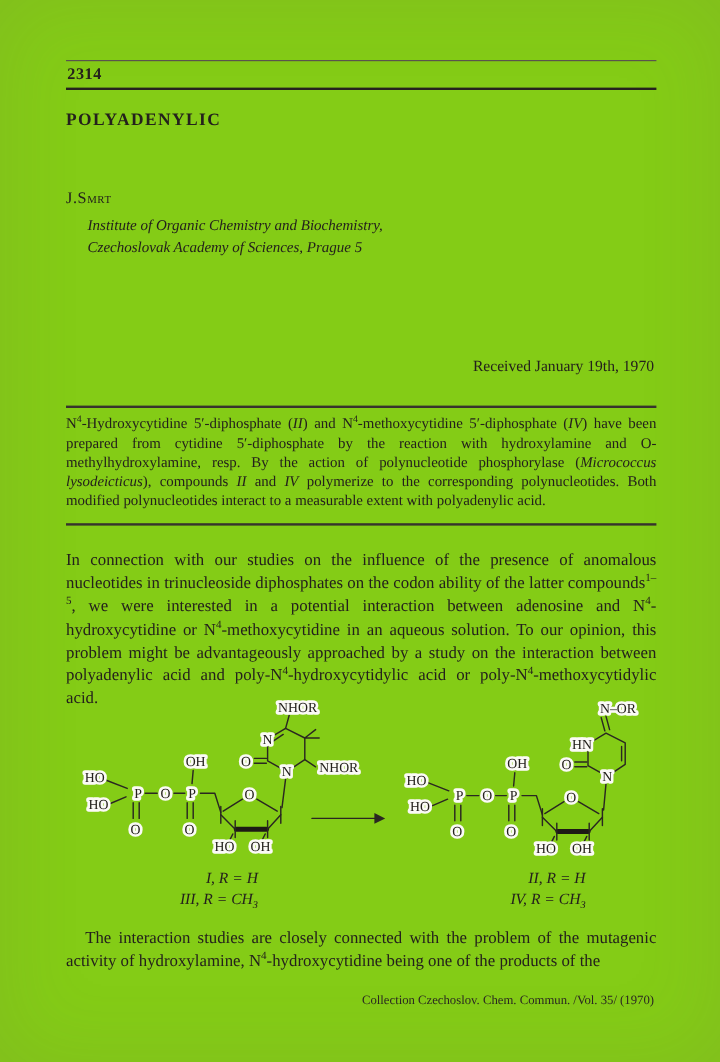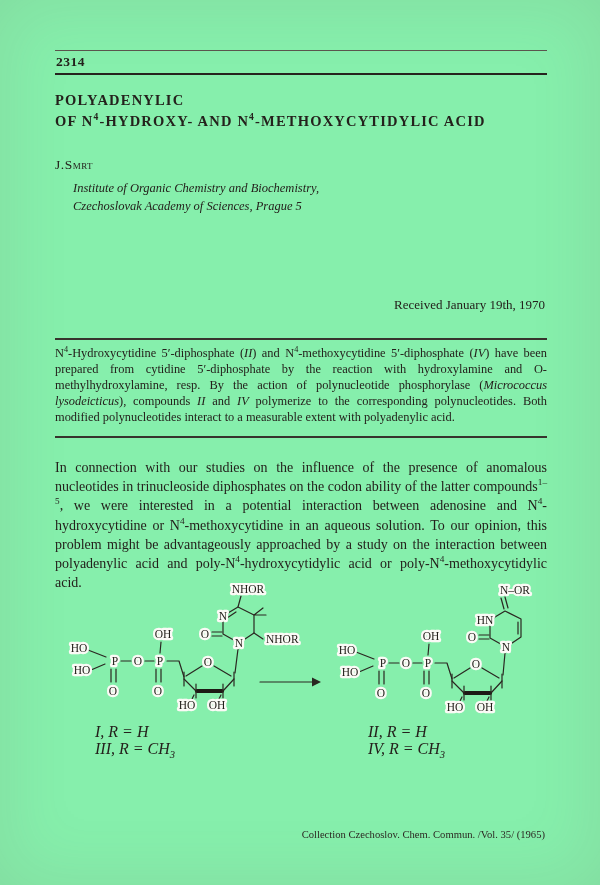--- a/index.html
+++ b/index.html
@@ -1,35 +1,35 @@
 <!DOCTYPE html>
 <html><head>
 <meta charset="utf-8">
 <style>
   html,body{margin:0;padding:0;background:#e9e7e2;}
   .page{
     position:relative;width:600px;height:885px;margin:0 auto;
-    background:#86efac;color:#24211c;
+    background:#84cc16;color:#24211c;
     font-family:"Liberation Serif","DejaVu Serif",serif;
     box-shadow:inset 0 0 70px rgba(110,100,85,0.14);
     overflow:hidden;
   }
   .abs{position:absolute;}
   .rule{background:#37332d;height:1px;}
   .rule.thick{height:2px;background:#26231e;}
   .rule.thin{height:1px;background:#5a554d;}
   .pagenum{font-weight:bold;font-size:13.5px;letter-spacing:0.5px;}
   .title{font-weight:bold;font-size:14.5px;letter-spacing:1.2px;line-height:21px;}
   .author{font-size:13.5px;font-variant:small-caps;letter-spacing:0.5px;}
   .affil{font-style:italic;font-size:12.5px;line-height:17.5px;}
   .received{font-size:13px;text-align:right;}
   .abstract{font-size:12.4px;line-height:15.9px;text-align:justify;}
   .bodytext{font-size:14px;line-height:19.2px;text-align:justify;}
   .indent{text-indent:16px;}
-  .caption{font-size:16px;font-style:italic;line-height:17px;text-align:left;}
+  .caption{font-size:13px;font-style:italic;line-height:17px;text-align:right;}
   .footer{font-size:10.6px;text-align:right;color:#2b2722;}
   sup,sub{font-size:0.66em;line-height:0;}
   .it{font-style:italic;margin-top:48px;}
   
   .bond{stroke:#2a2721;stroke-width:1.2;fill:none;stroke-linecap:round;stroke-linejoin:round;}
   .bold-bond{stroke:#1d1a15;stroke-width:4.2;}
   .atom{font-family:"Liberation Serif","DejaVu Serif",serif;font-size:11.5px;fill:#24211c;
         text-anchor:middle;paint-order:stroke;stroke:#fbfaf6;stroke-width:4.5;stroke-linejoin:round;}
   .atom-start{text-anchor:start;}
   .arrowhead{fill:#2a2721;stroke:none;}
@@ -38,21 +38,20 @@
 <body>
 
 <div class="page">
 
   <div class="abs rule thin" style="left:55px;top:50px;width:492px;"></div>
   <div class="abs pagenum" style="left:56px;top:54px;">2314</div>
   <div class="abs rule thick" style="left:55px;top:73px;width:492px;"></div>
 
   <div class="abs title" style="left:55px;top:90px;width:500px;">
     <div><span>POLYADENYLIC</span></div>
-    <div><span>OF N</span><sup>4</sup><span>-HYDROXY- AND N</span><sup>4</sup><span>-METHOXYCYTIDYLIC ACID</span></div>
   </div>
 
   <div class="abs author" style="left:55px;top:157px;">J.Smrt</div>
   <div class="abs affil" style="left:73px;top:180px;">
     <div>Institute of Organic Chemistry and Biochemistry,</div>
     <div>Czechoslovak Academy of Sciences, Prague 5</div>
   </div>
 
   <div class="abs received" style="right:55px;top:297px;">Received January 19th, 1970</div>
 
@@ -129,16 +128,17 @@
 
   <div class="abs caption" style="left:95px;top:723px;width:120px;">
     <div><span class="it">I, R = H</span></div>
     <div><span class="it">III, R = CH</span><sub class="it">3</sub></div>
   </div>
   <div class="abs caption" style="left:368px;top:723px;width:120px;">
     <div><span class="it">II, R = H</span></div>
     <div><span class="it">IV, R = CH</span><sub class="it">3</sub></div>
   </div>
 
+  <div class="abs bodytext indent" style="left:55px;top:773px;width:492px;"><span>The interaction studies are closely connected with the problem of the mutagenic activity of hydroxylamine, N</span><sup>4</sup><span>-hydroxycytidine being one of the products of the</span></div>
 
-  <div class="abs footer" style="right:55px;top:829px;width:400px;">Collection Czechoslov. Chem. Commun. /Vol. 35/ (1965)</div>
+  <div class="abs footer" style="right:55px;top:829px;width:400px;">Collection Czechoslov. Chem. Commun. /Vol. 35/ (1970)</div>
 
 </div>
 
 </body></html>

